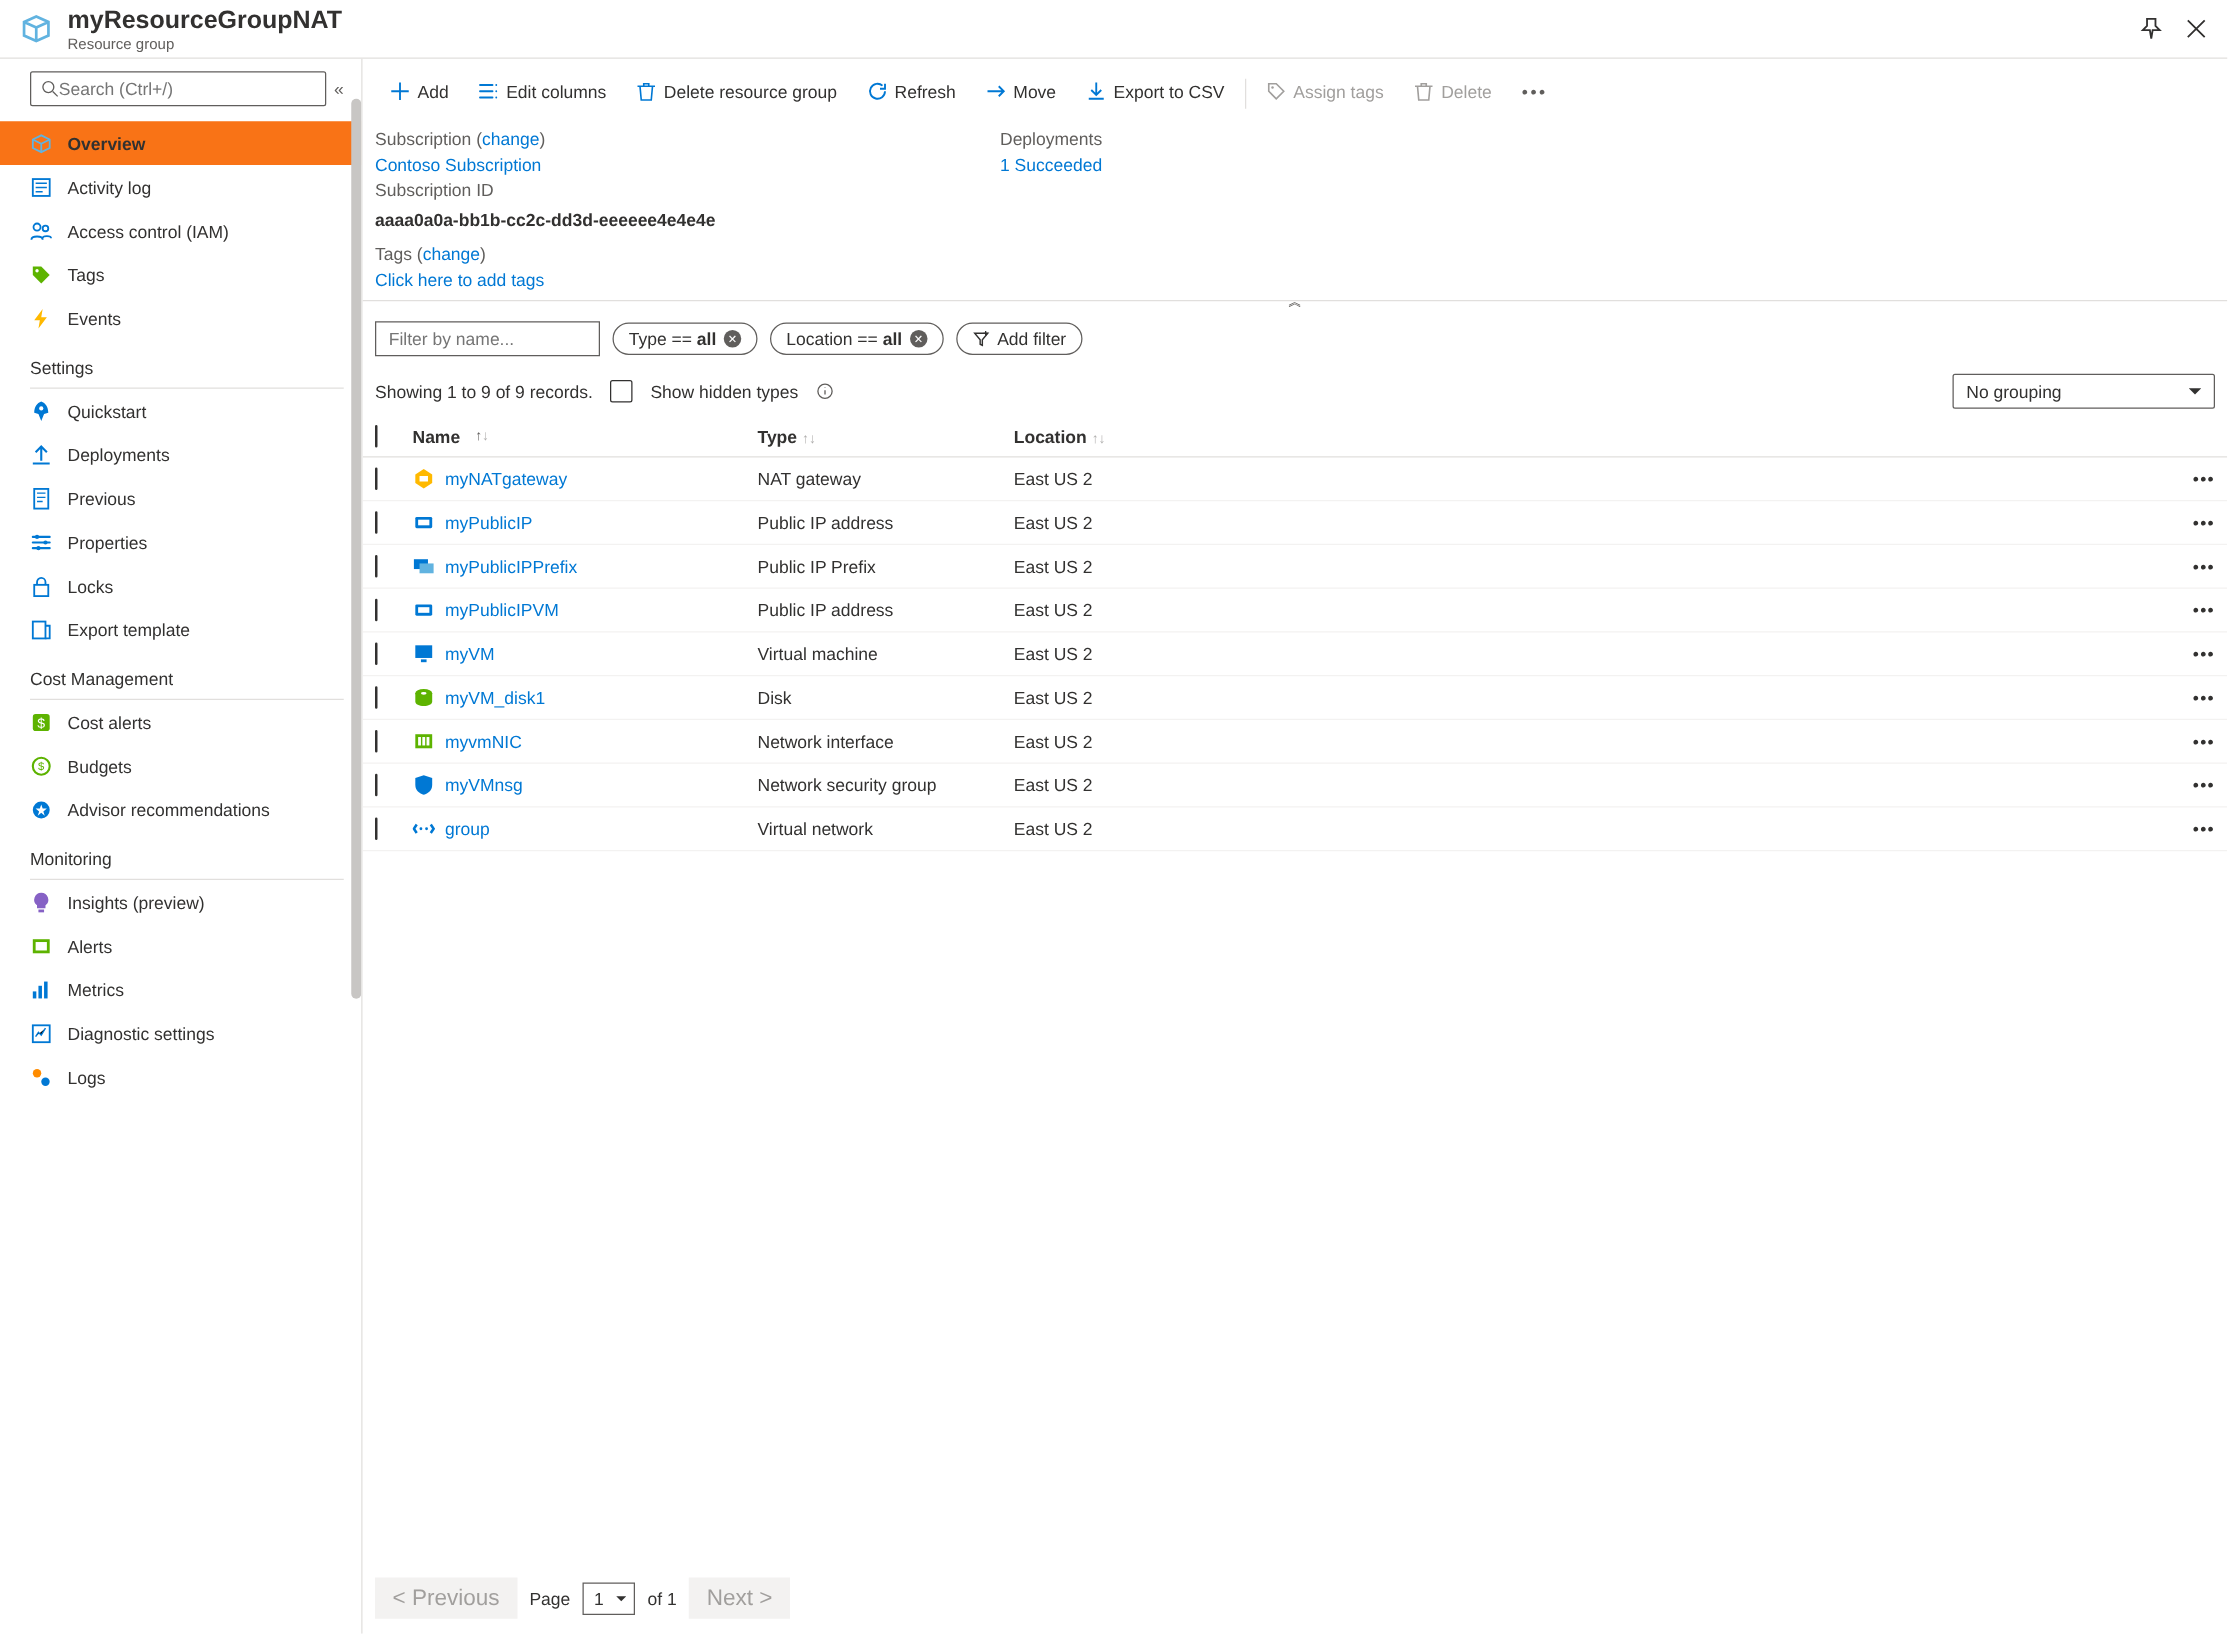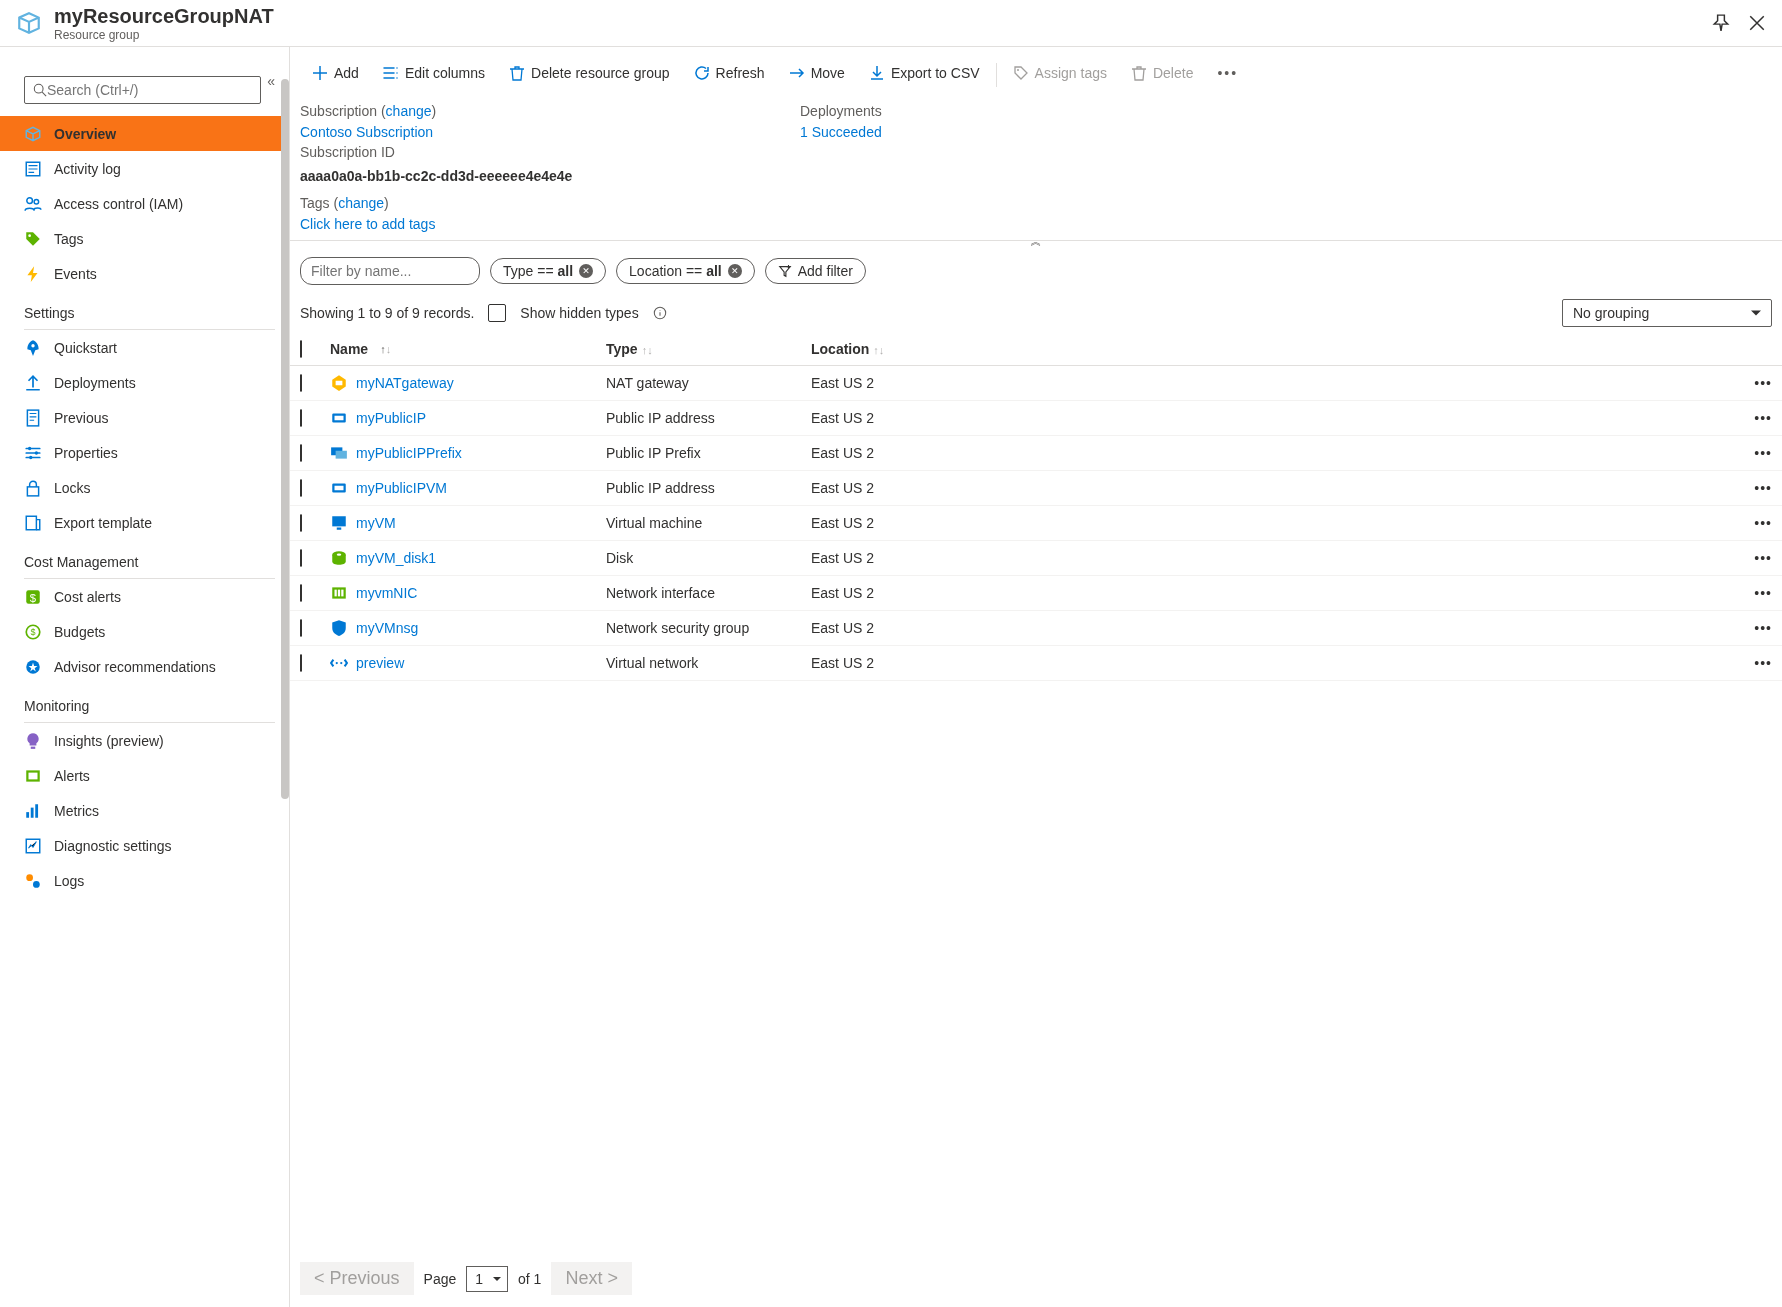--- a/index.html
+++ b/index.html
@@ -15,21 +15,21 @@
 .header-action-icon { width: 18px; height: 18px; color: #323130; cursor: pointer; }
 
 
 .main-layout { display: flex; height: calc(100vh - 47px); }
 
 
 .sidebar { width: 290px; border-right: 1px solid #e1dfdd; display: flex; flex-direction: column; overflow: hidden; position:relative;}
 .sidebar-scroll-indicator{position:absolute;right:0;top:32px;bottom:0;width:8px;background:transparent;}
 .sidebar-scroll-indicator::before{content:'';position:absolute;top:0;left:0;right:0;height:720px;background:#c8c6c4;border-radius:4px;}
 .sidebar-search-row { display: flex; align-items: center; padding: 10px 14px 4px 24px; gap:6px;}
-.sidebar-search { flex: 1; display: flex; align-items: center; border: 1px solid #605e5c; border-radius: 2px; padding: 4px 8px; height: 28px; margin-top: 19px;}
+.sidebar-search { flex: 1; display: flex; align-items: center; border: 1px solid #605e5c; border-radius: 2px; padding: 4px 8px; height: 28px;}
 .sidebar-search input { border: none; outline: none; flex: 1; font-size: 14px; color:#605e5c;}
 .collapse-icon { cursor: pointer; color:#605e5c; font-size:14px;}
 .sidebar-list { flex: 1; overflow-y: auto; padding-top: 8px; }
 .sidebar-item { display: flex; align-items: center; padding: 6px 12px 6px 24px; cursor: pointer; gap: 12px; height:35px;}
 .sidebar-item.active { background: #f97316; font-weight: bold; }
 .sidebar-item-icon { width: 18px; height: 18px; flex-shrink: 0; display:flex;align-items:center;justify-content:center;}
 .sidebar-item-label { font-size: 14px; color: #323130; }
 .sidebar-section-header { padding: 14px 12px 4px 24px; font-weight: 400; font-size: 14px; color: #323130; }
 .sidebar-section-divider{border-top:1px solid #e1dfdd; margin:4px 14px 0 24px;}
 
@@ -47,21 +47,21 @@
 .essentials { display: flex; padding: 4px 10px 8px 10px; position: relative; }
 .essentials-col { flex: 0 0 500px; display: flex; flex-direction: column; gap: 2px; }
 .essentials-label { color: #605e5c; font-size: 14px; line-height:1.5;}
 .essentials-value { font-size: 14px; color: #323130; line-height:1.6;}
 .essentials-link { color: #0078d4; cursor: pointer; }
 .essentials-divider { border-bottom: 1px solid #e1dfdd; margin: 0 0; position:relative;}
 .collapse-chevron{position:absolute;left:50%;top:-6px;transform:translateX(-50%);color:#605e5c;font-size:11px;cursor:pointer;}
 
 
 .filter-bar { display: flex; align-items: center; gap: 10px; padding: 16px 10px 8px 10px; }
-.filter-input { border: 1px solid #605e5c; border-radius: 12px; padding: 5px 10px; width: 180px; font-size: 14px; color:#605e5c;}
+.filter-input { border: 1px solid #605e5c; border-radius: 0; padding: 5px 10px; width: 180px; font-size: 14px; color:#605e5c;}
 .filter-pill { display: flex; align-items: center; gap: 6px; border: 1px solid #605e5c; border-radius: 16px; padding: 4px 12px; font-size: 14px; cursor: pointer; }
 .filter-pill .close-x{width:14px;height:14px;border-radius:50%;background:#605e5c;color:#fff;display:flex;align-items:center;justify-content:center;font-size:9px;}
 
 
 .records-row { display: flex; align-items: center; padding: 6px 10px; gap: 14px; }
 .records-text { font-size: 14px; color: #323130; }
 .checkbox { width: 18px; height: 18px; border: 1px solid #323130; border-radius: 2px; cursor: pointer; flex-shrink:0;}
 .grouping-select { margin-left: auto; border: 1px solid #605e5c; border-radius: 2px; padding: 5px 30px 5px 10px; font-size: 14px; width: 210px; position: relative; cursor:pointer;}
 .grouping-select::after{content:'';position:absolute;right:10px;top:50%;transform:translateY(-50%);border-left:5px solid transparent;border-right:5px solid transparent;border-top:5px solid #323130;}
 
@@ -550,21 +550,21 @@
           <div class="table-row">
             <div class="col-check"><span class="checkbox"></span></div>
             <div class="col-name">
               <span class="resource-icon">
                 <svg viewBox="0 0 16 16">
                   <path fill="none" stroke="#0078d4" stroke-width="1.8" d="M3 5l-2 3 2 3M13 5l2 3-2 3"></path>
                   <circle cx="6" cy="8" r="1" fill="#0078d4"></circle>
                   <circle cx="10" cy="8" r="1" fill="#0078d4"></circle>
                 </svg>
               </span>
-              <span class="resource-link">preview</span>
+              <span class="resource-link">group</span>
             </div>
             <div class="col-type">Virtual network</div>
             <div class="col-location">East US 2</div>
             <div class="col-more">•••</div>
           </div>
         </div>
     </div>
 
     <div class="pagination">
       <button class="page-btn">&lt; Previous</button>

